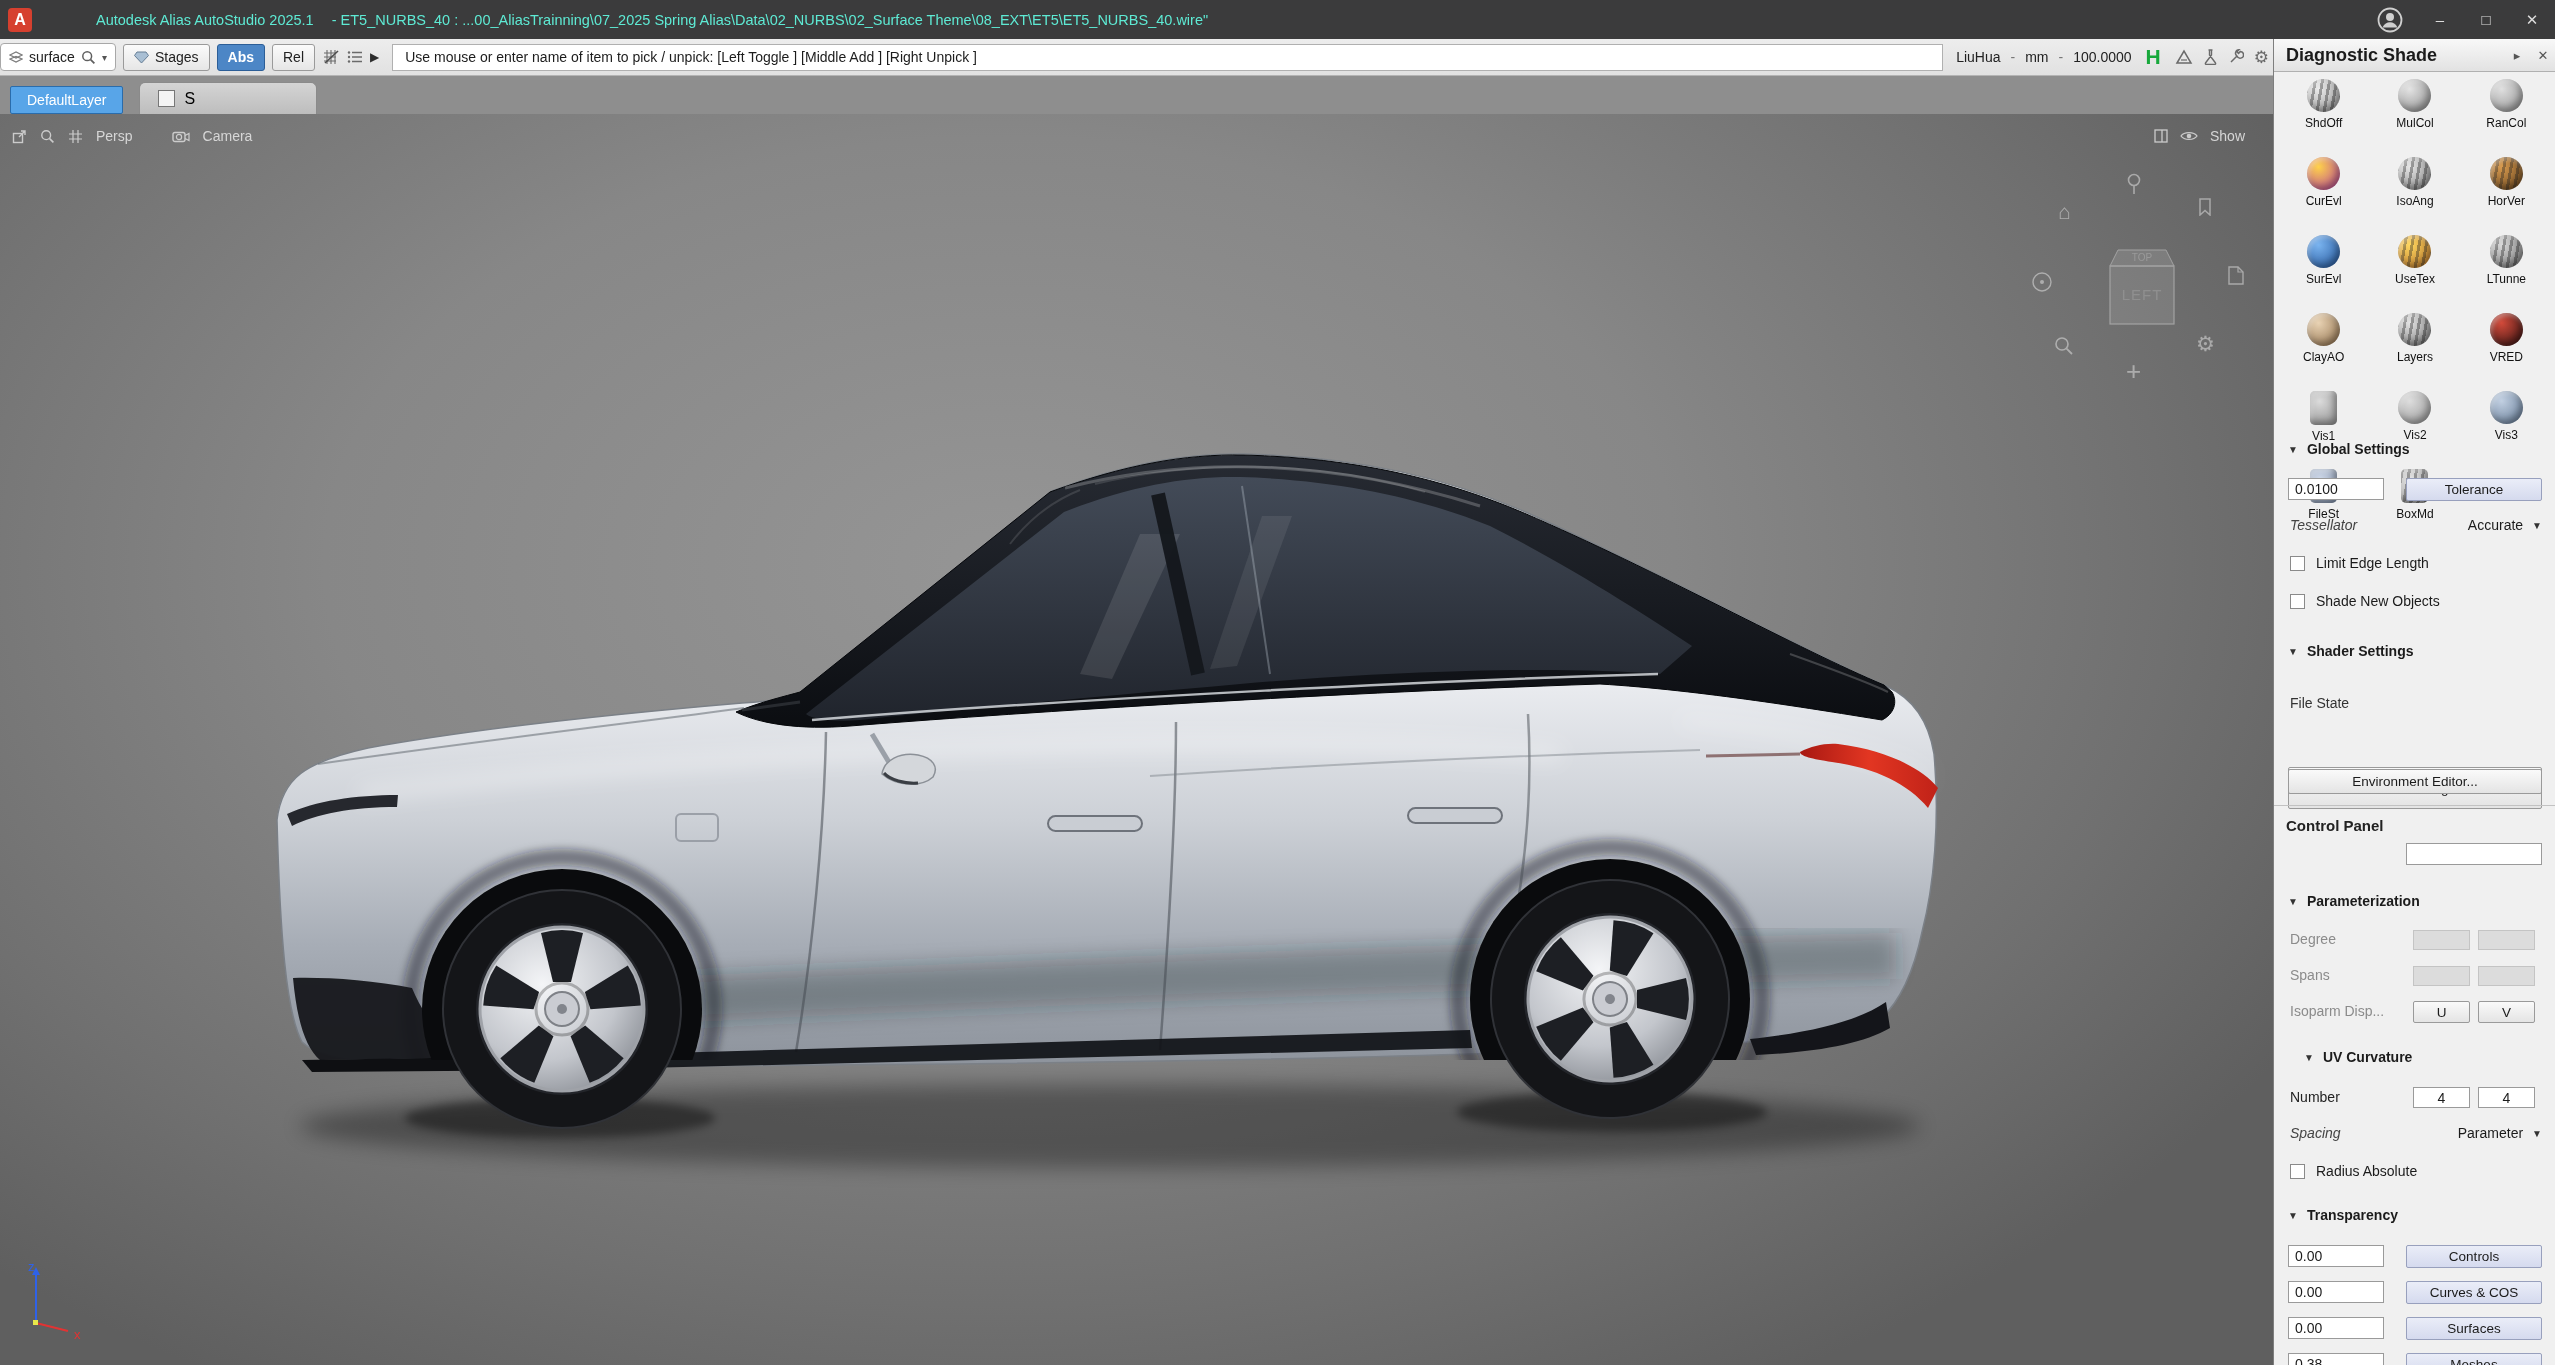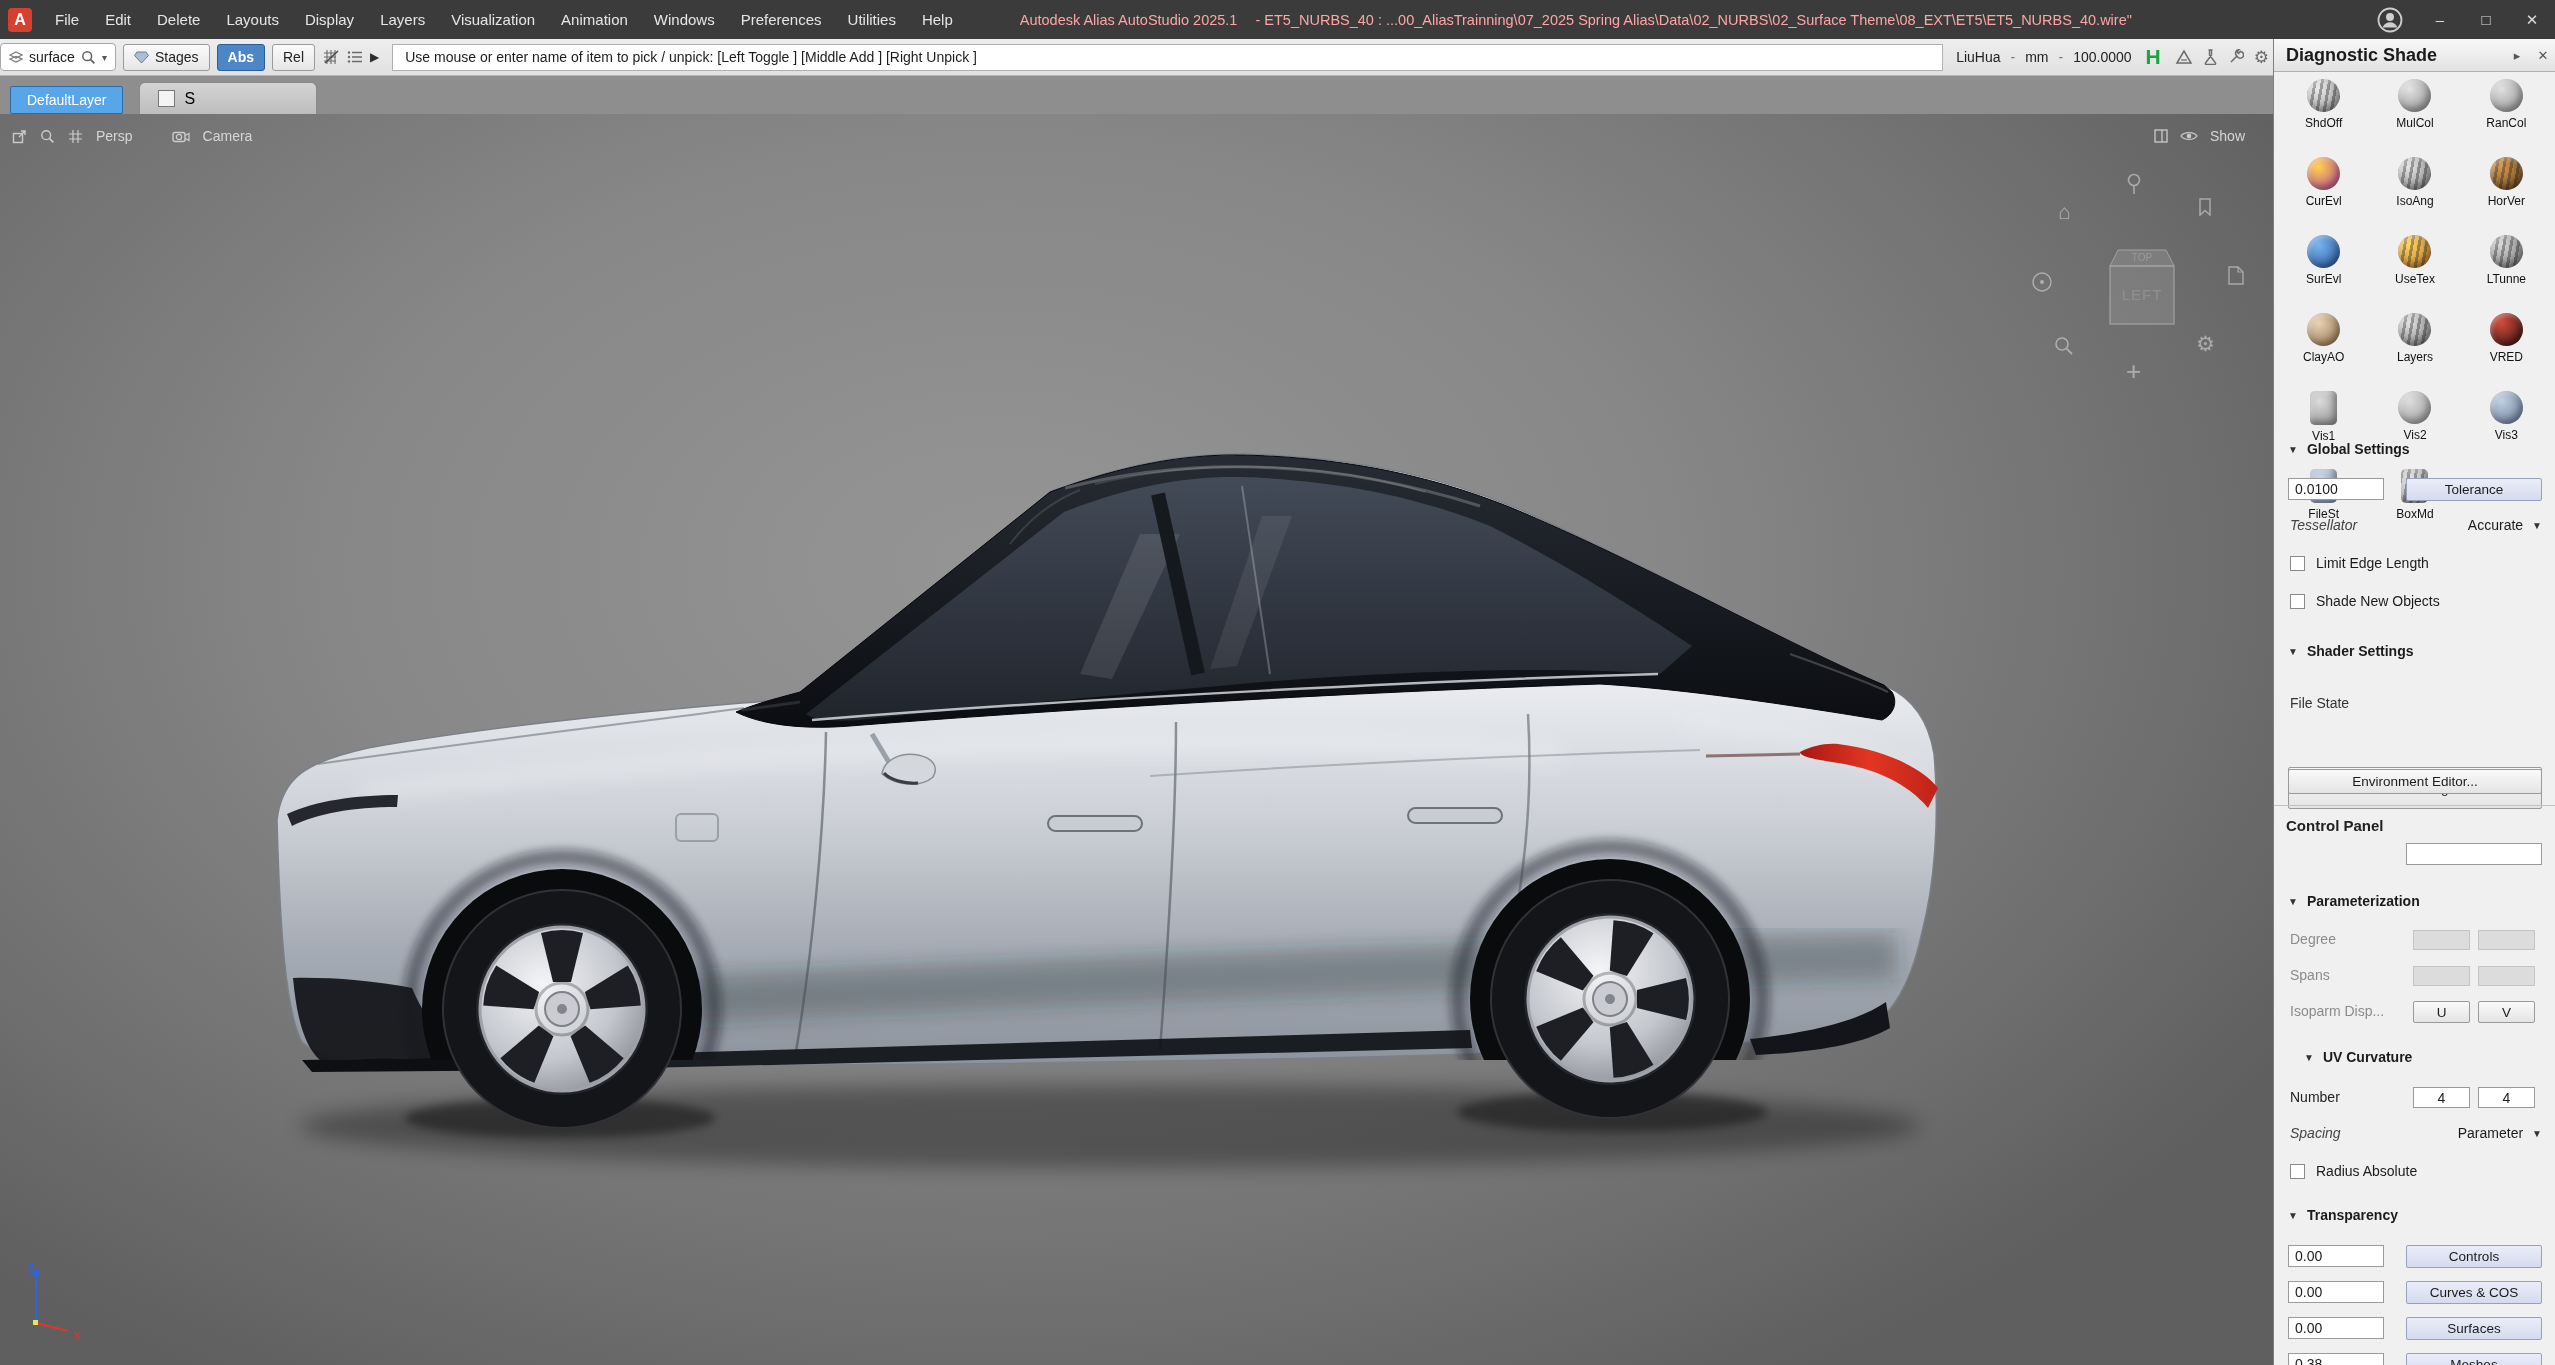--- a/index.html
+++ b/index.html
@@ -6,21 +6,21 @@
   body{width:2555px;height:1365px;position:relative;overflow:hidden;background:#6e6e6e;
        font-family:"Liberation Sans","DejaVu Sans",sans-serif;}
 
   
   #menubar{position:absolute;left:0;top:0;width:2555px;height:39px;background:#3b3b3c;
            display:flex;align-items:center;color:#e6e6e6;font-size:15px;z-index:40}
   .logo{width:24px;height:24px;background:#d6402f;border-radius:4px;margin:0 10px 0 8px;flex:0 0 auto;
         display:flex;align-items:center;justify-content:center;color:#fff;font-weight:bold;font-size:16px}
   #menu-items{display:flex}
   .menu-item{padding:0 13px;line-height:39px;white-space:nowrap}
-  .mb-title{margin-left:54px;color:#fca5a5;font-size:14.5px;white-space:nowrap;overflow:hidden;flex:1}
+  .mb-title{margin-left:54px;color:#5eead4;font-size:14.5px;white-space:nowrap;overflow:hidden;flex:1}
   .mb-title .doc{margin-left:14px}
   .user-badge{margin-right:14px;display:flex;align-items:center}
   .win-btn{width:46px;height:39px;display:flex;align-items:center;justify-content:center;font-size:15px;color:#ddd}
 
   
   #toolbar{position:absolute;left:0;top:39px;width:2273px;height:37px;background:linear-gradient(#ededed,#e1e1e1);
            border-bottom:1px solid #b4b4b4;display:flex;align-items:center;gap:7px;padding:0 0;
            box-sizing:border-box;font-size:14px;color:#222;z-index:20}
   .tool-box{background:#fff;border:1px solid #a8a8a8;border-radius:4px;height:26px;display:flex;align-items:center;gap:6px;padding:0 8px}
   .tbtn{height:25px;border:1px solid #9a9a9a;border-radius:3px;background:linear-gradient(#fbfbfb,#e6e6e6);
@@ -86,34 +86,20 @@
   .tr-row{position:relative;height:24px;margin-bottom:12px}
   .tr-field{left:14px;width:96px}
   .tr-btn{left:132px;width:136px}
 </style>
 </head>
 <body>
 
 <div id="menubar">
   <div class="logo">
       <span>A</span>
-    </div>
-  <div id="menu-items">
-      <div class="menu-item">File</div>
-      <div class="menu-item">Edit</div>
-      <div class="menu-item">Delete</div>
-      <div class="menu-item">Layouts</div>
-      <div class="menu-item">Display</div>
-      <div class="menu-item">Layers</div>
-      <div class="menu-item">Visualization</div>
-      <div class="menu-item">Animation</div>
-      <div class="menu-item">Windows</div>
-      <div class="menu-item">Preferences</div>
-      <div class="menu-item">Utilities</div>
-      <div class="menu-item">Help</div>
     </div>
   <div class="mb-title">
     <span>Autodesk Alias AutoStudio 2025.1</span>
     <span class="doc">- ET5_NURBS_40 : ...00_AliasTrainning\07_2025  Spring Alias\Data\02_NURBS\02_Surface Theme\08_EXT\ET5\ET5_NURBS_40.wire"</span>
   </div>
   <div class="user-badge">
     <svg width="26" height="26" viewBox="0 0 26 26">
         <circle cx="13" cy="13" r="11.5" fill="none" stroke="#cfcfcf" stroke-width="1.8"></circle>
         <circle cx="13" cy="10" r="4" fill="#cfcfcf"></circle>
         <path d="M5.5 20.5c1.8-3.6 4.5-5.2 7.5-5.2s5.7 1.6 7.5 5.2" fill="#cfcfcf"></path>

